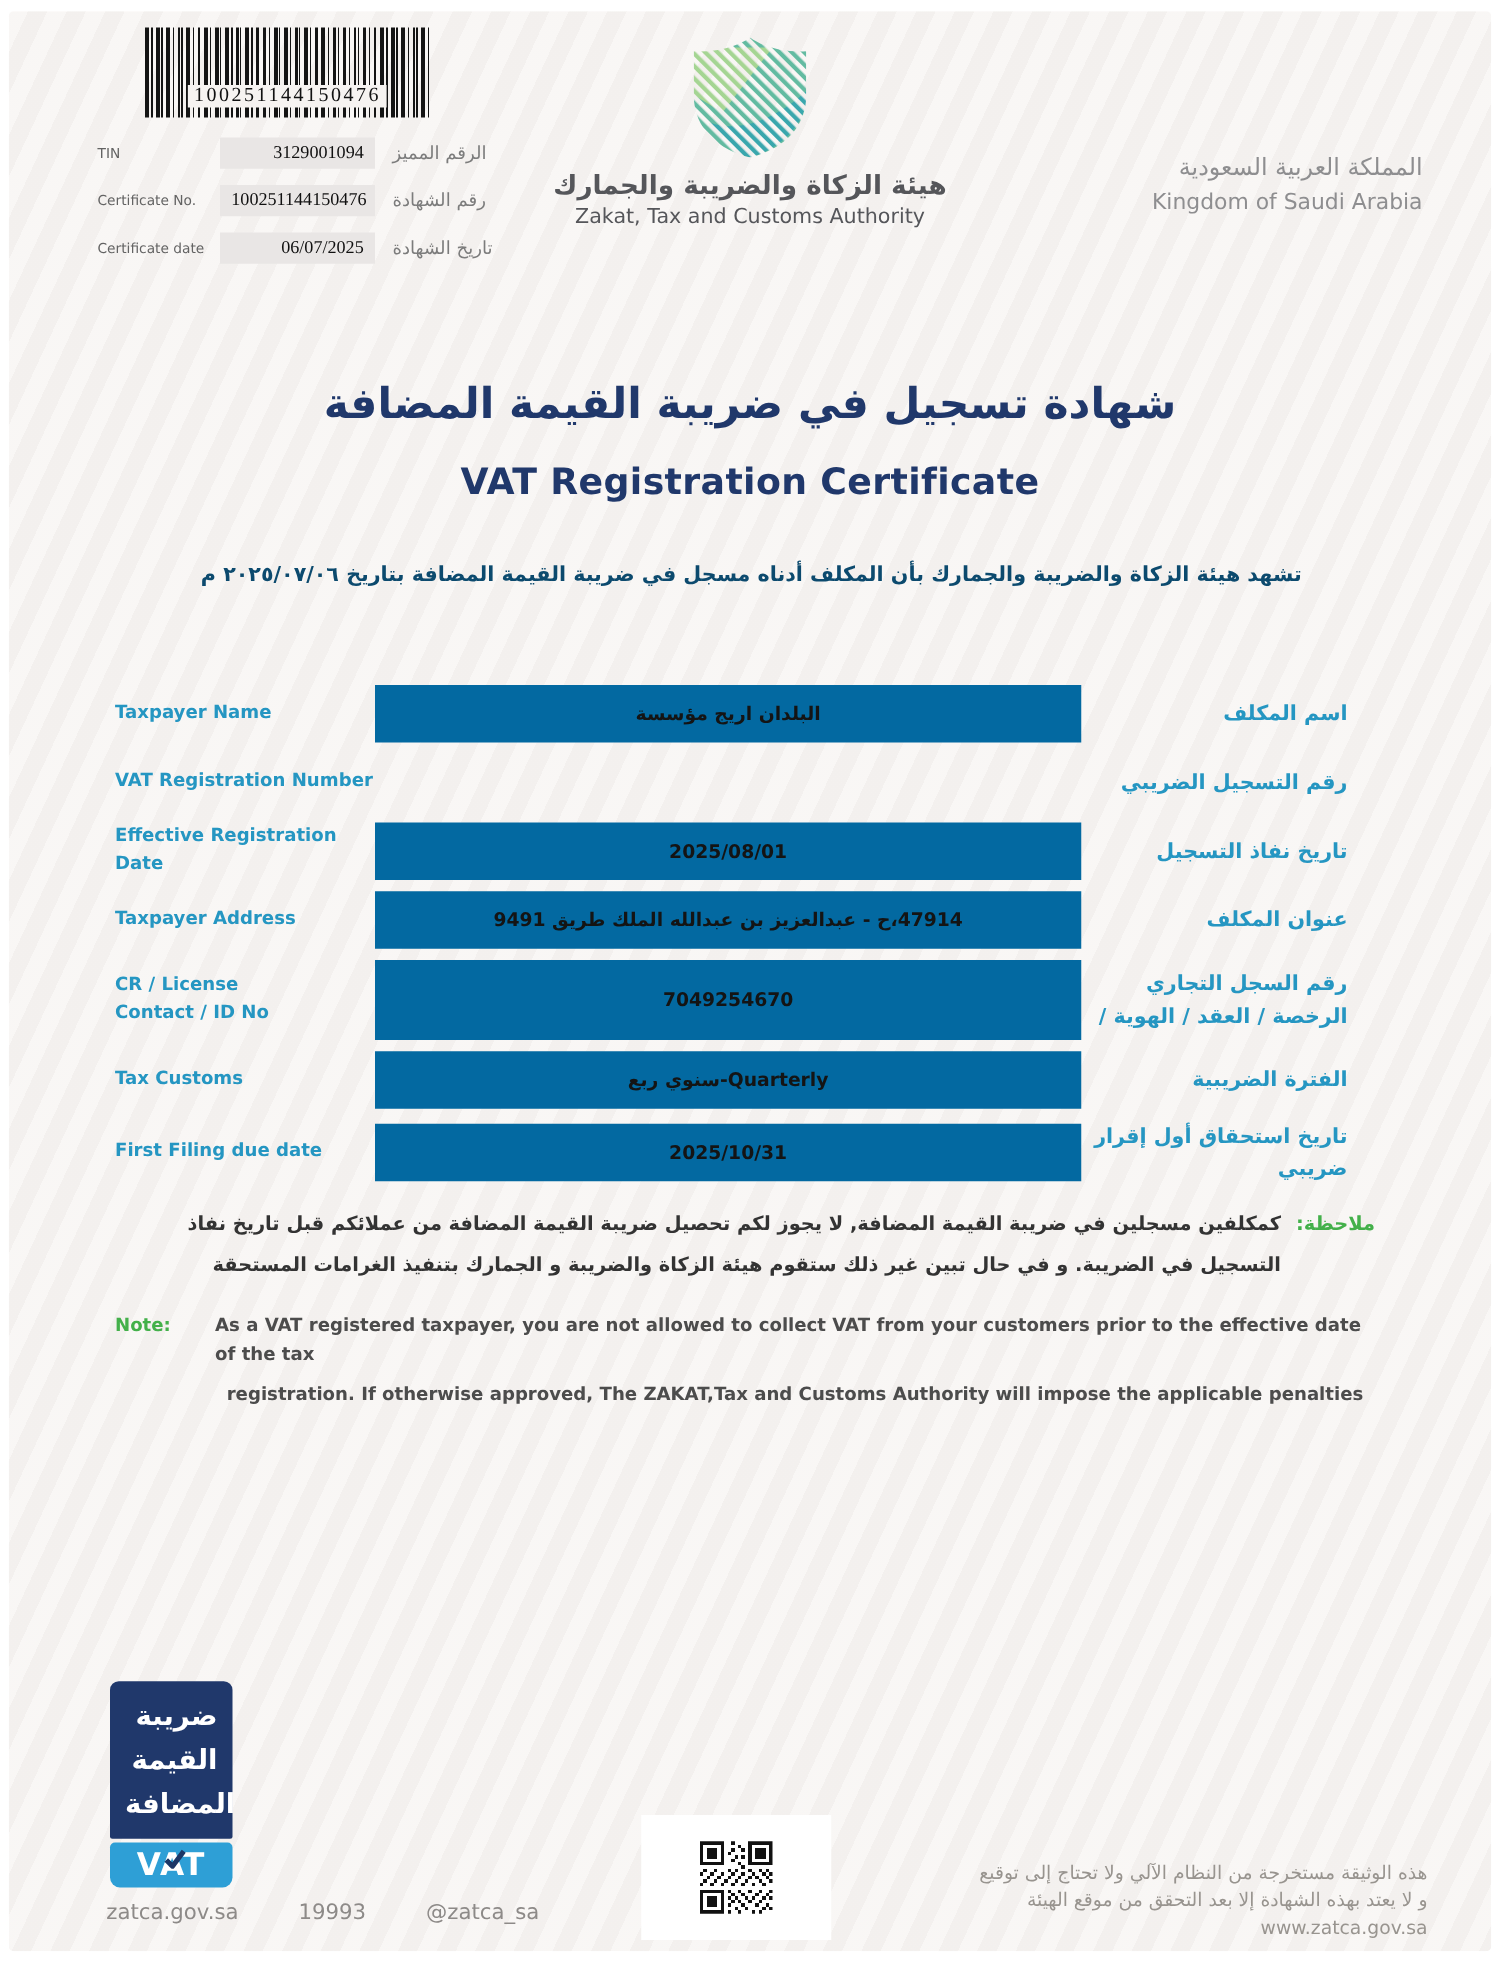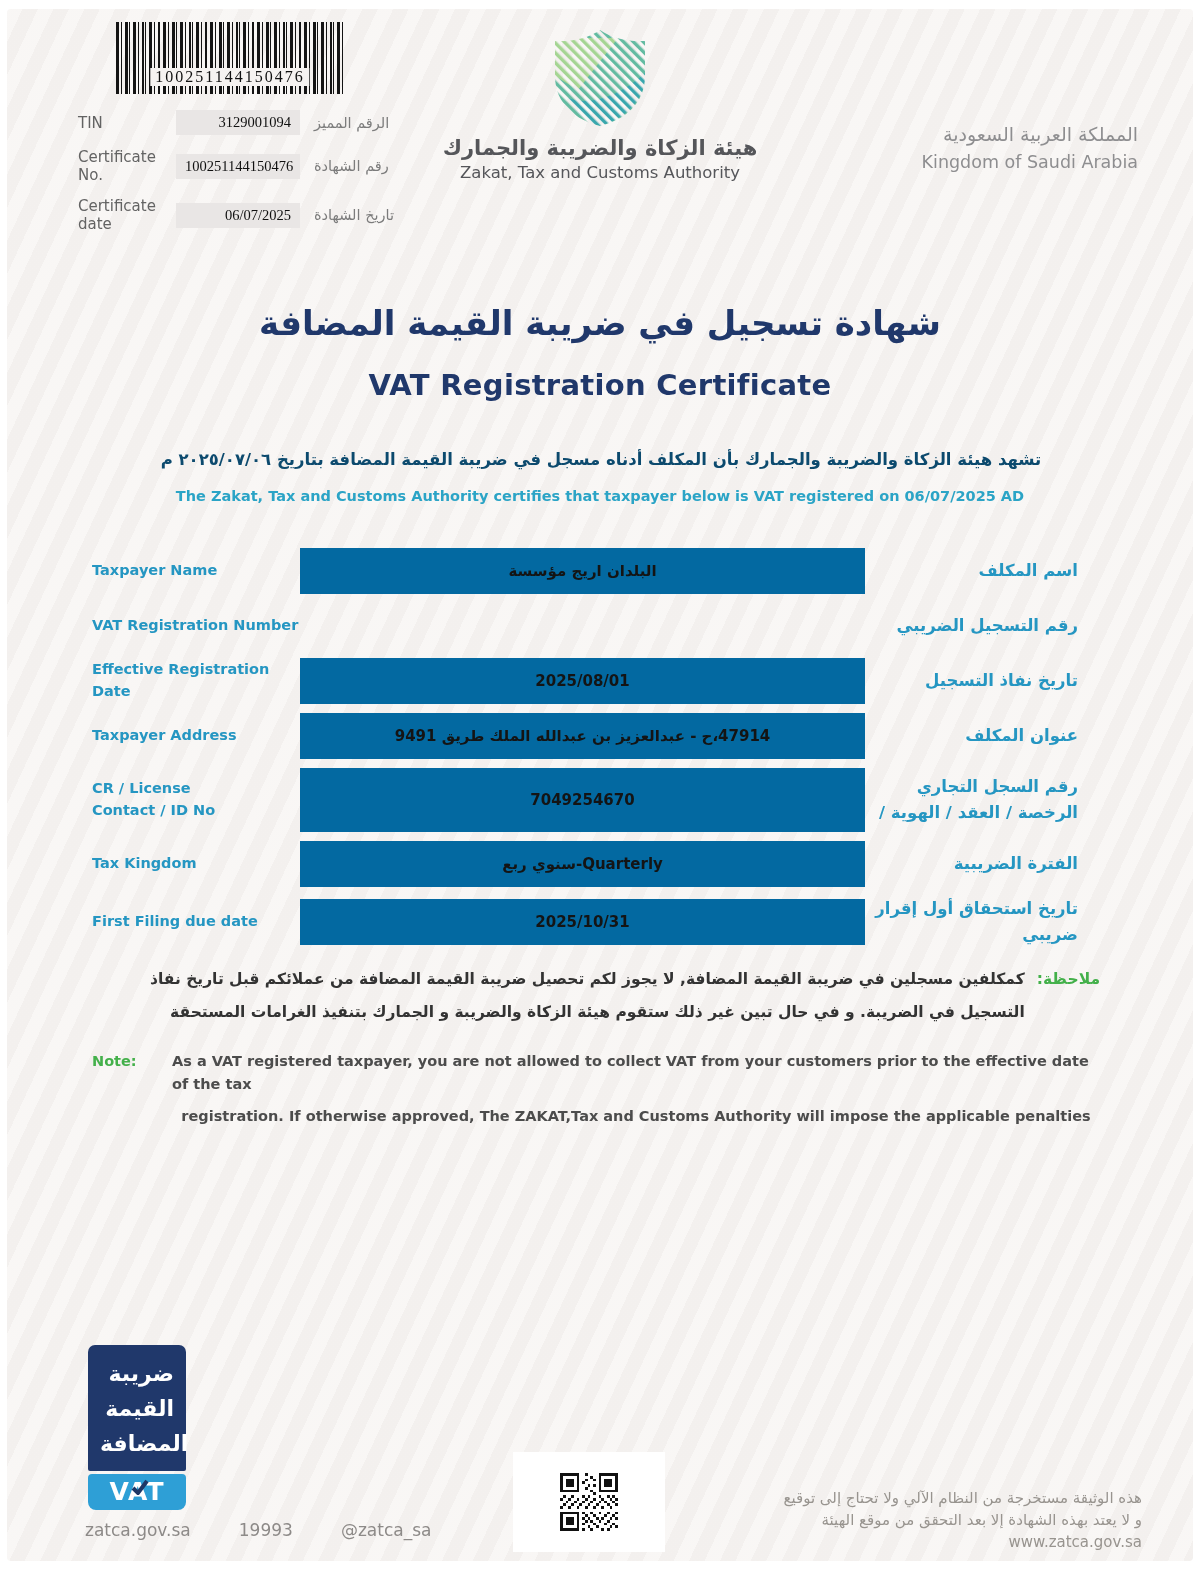--- a/index.html
+++ b/index.html
@@ -15,21 +15,21 @@
       #141414 9px 12px,transparent 12px 13px,#141414 13px 14px,transparent 14px 17px,
       #141414 17px 20px,transparent 20px 22px,#141414 22px 23px,transparent 23px 26px,
       #141414 26px 28px,transparent 28px 29px,#141414 29px 30px,transparent 30px 33px,
       #141414 33px 36px,transparent 36px 38px,#141414 38px 39px,transparent 39px 42px,
       #141414 42px 44px,transparent 44px 47px);}
   .bc-num{position:absolute;left:50%;bottom:8px;transform:translateX(-50%);
     background:#f6f3f1;padding:0 5px;font-family:"Liberation Serif","DejaVu Serif",serif;
     font-size:16px;letter-spacing:2px;color:#111;white-space:nowrap;}
   .meta{margin-top:16px;}
   .meta-row{display:flex;align-items:center;margin-bottom:13px;}
-  .m-en{width:98px;font-size:15px;color:#636363;}
+  .m-en{width:98px;font-size:11px;color:#636363;}
   .m-val{width:106px;background:#e9e6e5;text-align:right;padding:4px 9px;
     font-family:"Liberation Serif","DejaVu Serif",serif;font-size:14.5px;color:#101010;}
   .m-ar{margin-left:14px;font-size:14.5px;color:#7c7c7c;}
   .hdr-center{position:absolute;left:0;right:0;top:28px;text-align:center;}
   .org-ar{font-size:21px;font-weight:bold;color:#55565a;margin-top:4px;}
   .org-en{font-size:16.5px;font-weight:normal;color:#55565a;margin-top:3px;}
   .hdr-right{position:absolute;right:62px;top:123px;text-align:right;}
   .ksa-ar{font-size:19px;color:#8e8e90;}
   .ksa-en{font-size:17.5px;color:#8e8e90;margin-top:7px;}
   
@@ -127,21 +127,20 @@
   </div>
 
   <div class="hdr-right">
     <div class="ksa-ar" dir="rtl">المملكة العربية السعودية</div>
     <div class="ksa-en">Kingdom of Saudi Arabia</div>
   </div>
 
   <div class="title-ar" dir="rtl">شهادة تسجيل في ضريبة القيمة المضافة</div>
   <div class="title-en">VAT Registration Certificate</div>
   <div class="stmt-ar" dir="rtl">تشهد هيئة الزكاة والضريبة والجمارك بأن المكلف أدناه مسجل في ضريبة القيمة المضافة بتاريخ ٢٠٢٥/٠٧/٠٦ م</div>
-  <div class="stmt-en">The Zakat, Tax and Customs Authority certifies that taxpayer below is VAT registered on 06/07/2025 AD</div>
 
   <main class="tbl">
     <div class="row">
       <div class="en">
           <div>Taxpayer Name</div>
         </div>
       <div class="val">
           <span>مؤسسة‎ اريج‎ البلدان‎</span>
         </div>
       <div class="ar" dir="rtl">
@@ -186,21 +185,21 @@
       <div class="val">
           <span>7049254670</span>
         </div>
       <div class="ar" dir="rtl">
         <div>رقم السجل التجاري</div>
         <div>الرخصة / العقد / الهوية /</div>
       </div>
     </div>
     <div class="row">
       <div class="en">
-          <div>Tax Kingdom</div>
+          <div>Tax Customs</div>
         </div>
       <div class="val" dir="ltr">
           <span>ربع‎ سنوي‎-Quarterly</span>
         </div>
       <div class="ar" dir="rtl">
           <div>الفترة الضريبية</div>
         </div>
     </div>
     <div class="row">
       <div class="en">

